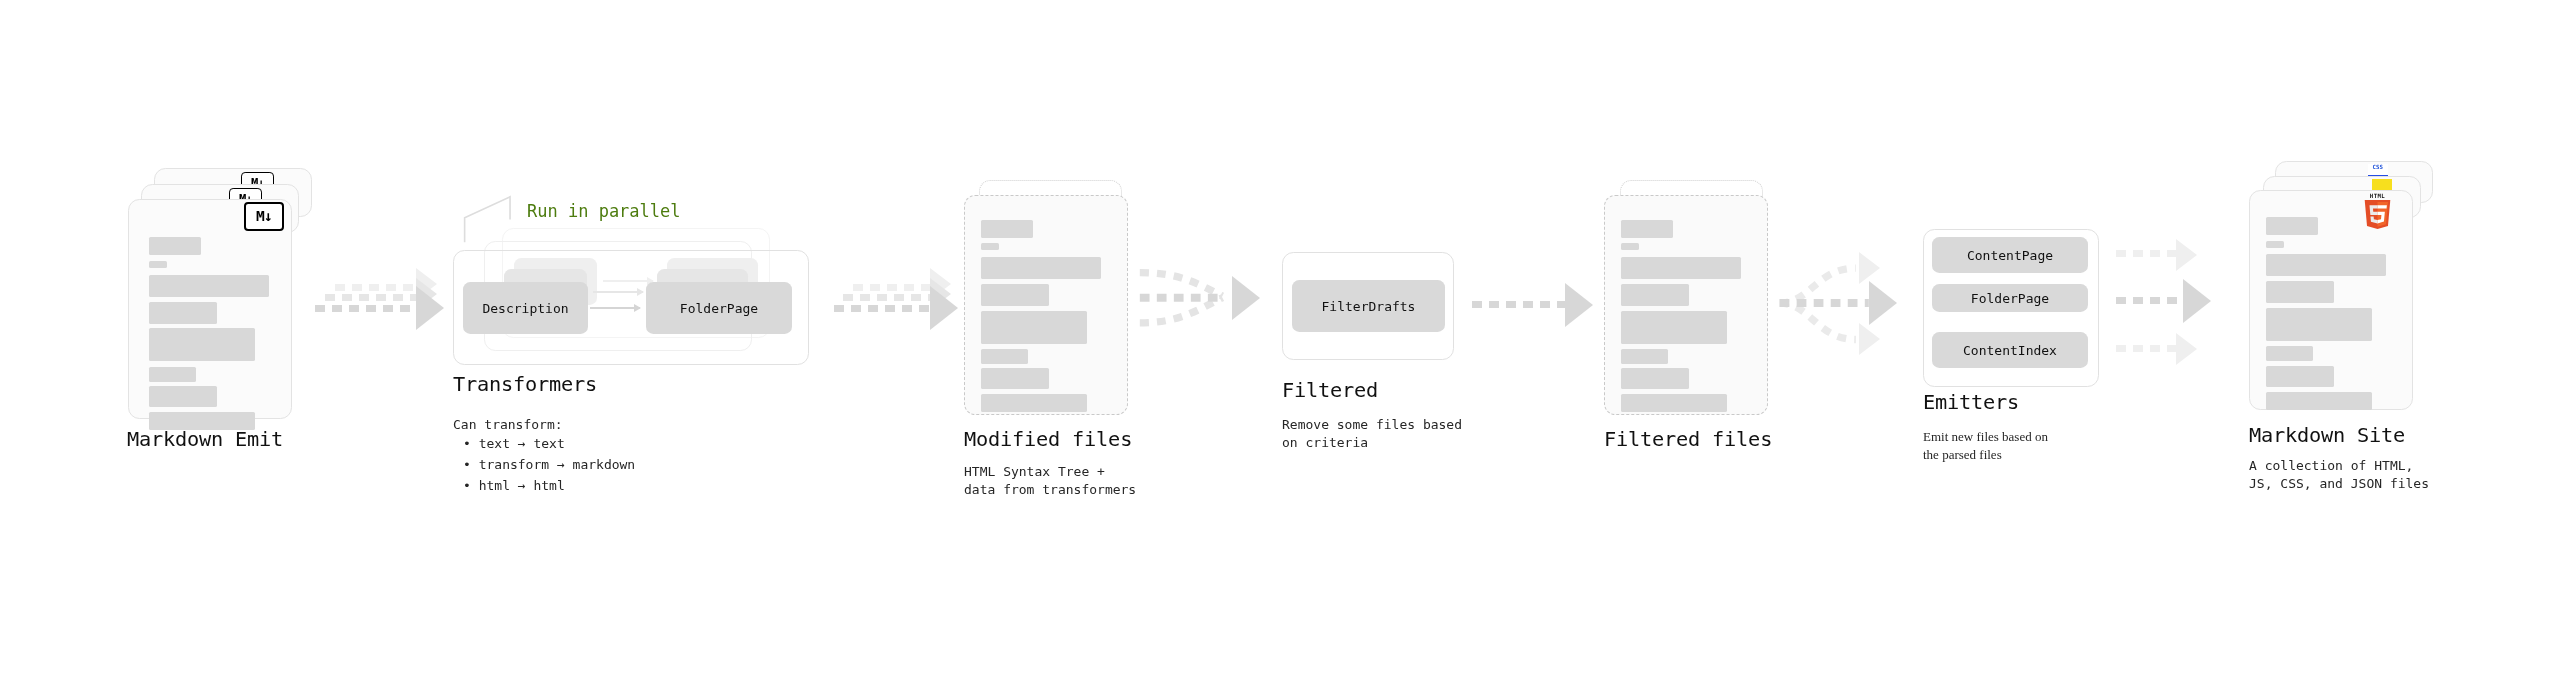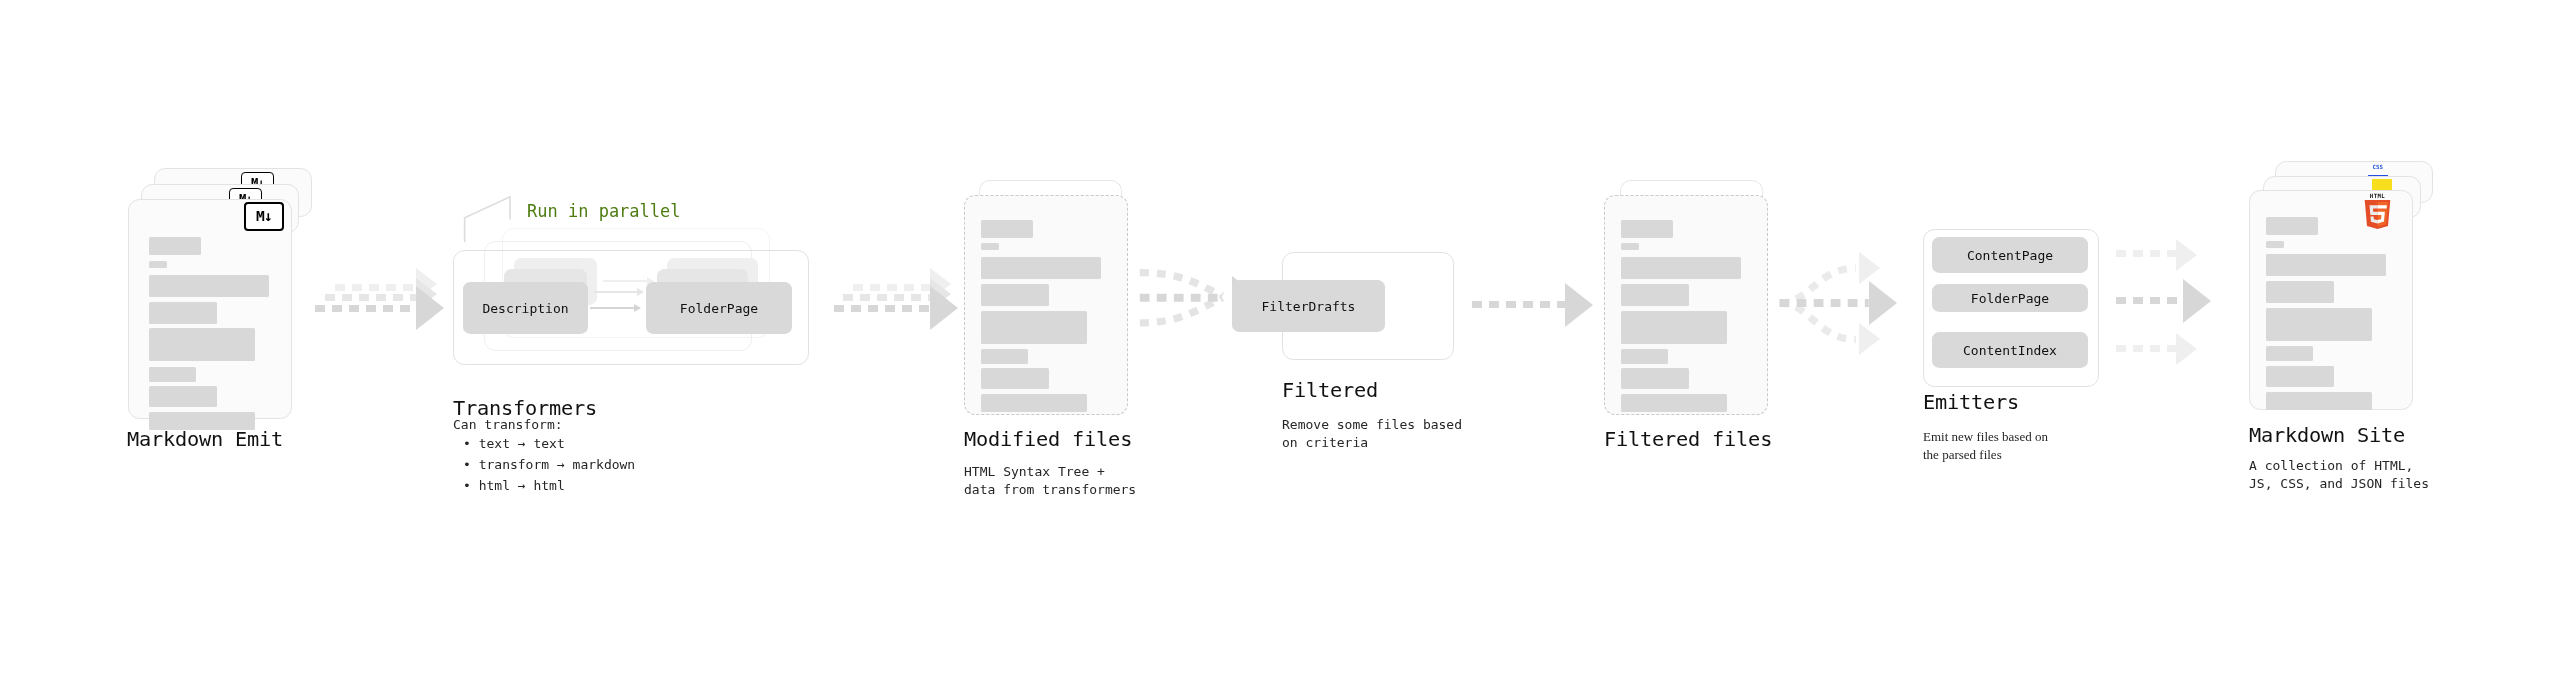--- a/index.html
+++ b/index.html
@@ -194,21 +194,21 @@
     <div class="pill g1" style="left:657px;top:269px;width:91px;height:47px;"></div>
     <div class="miniarrow m2" style="left:593px;top:291px;width:50px;"></div>
 
     <div class="groupbox" style="left:453px;top:250px;width:356px;height:115px;background:transparent;"></div>
 
     <div class="pill" style="left:463px;top:282px;width:125px;height:52px;">Description</div>
     <div class="miniarrow" style="left:590px;top:307px;width:50px;"></div>
     <div class="pill" style="left:646px;top:282px;width:146px;height:52px;">FolderPage</div>
   </div>
 
-  <div class="title" style="left:453px;top:396px;text-align:center;">Transformers</div>
+  <div class="title" style="left:453px;top:372px;text-align:center;">Transformers</div>
   <div class="sub" style="left:453px;top:416px;">Can transform:</div>
   <div class="sub" style="left:463px;top:435px;">• text → text</div>
   <div class="sub" style="left:463px;top:456px;">• transform → markdown</div>
   <div class="sub" style="left:463px;top:477px;">• html → html</div>
 
   <div class="arrow">
     <div class="dashline l3" style="left:853px;top:284px;width:91px;"></div>
     <div class="dashline l2" style="left:843px;top:294px;width:101px;"></div>
     <div class="dashline" style="left:834px;top:305px;width:111px;"></div>
     <div class="tri t3" style="left:930px;top:268px;"></div>
@@ -235,21 +235,21 @@
 data from transformers</div>
 
   <svg class="arrow" style="left:1138px;top:258px;width:130px;height:81px;" viewBox="0 0 160 100">
     <path d="M2 18 C50 18, 70 30, 104 47" fill="none" stroke="#e4e4e4" stroke-width="9" stroke-dasharray="11 10"></path>
     <path d="M2 80 C50 80, 70 66, 104 49" fill="none" stroke="#e4e4e4" stroke-width="9" stroke-dasharray="11 10"></path>
     <path d="M2 49 L104 49" fill="none" stroke="#d7d7d7" stroke-width="10" stroke-dasharray="12 9"></path>
   </svg>
   <div class="tri" style="left:1232px;top:276px;"></div>
 
   <div class="groupbox" style="left:1282px;top:252px;width:172px;height:108px;"></div>
-  <div class="pill" style="left:1232px;top:280px;width:153px;height:52px;">FilterDrafts</div>
+  <div class="pill" style="left:1292px;top:280px;width:153px;height:52px;">FilterDrafts</div>
 
   <div class="title" style="left:1282px;top:378px;">Filtered</div>
   <div class="sub" style="left:1282px;top:416px;">Remove some files based
 on criteria</div>
 
   <div class="arrow">
     <div class="dashline" style="left:1472px;top:301px;width:104px;"></div>
     <div class="tri" style="left:1565px;top:283px;"></div>
   </div>
 

